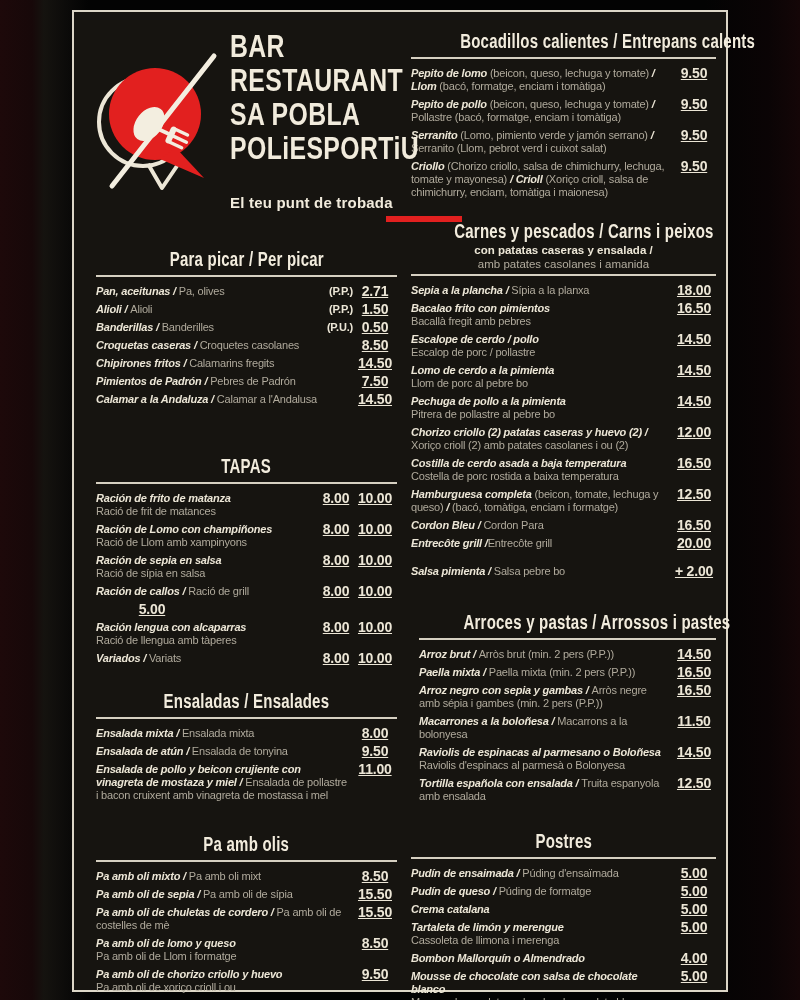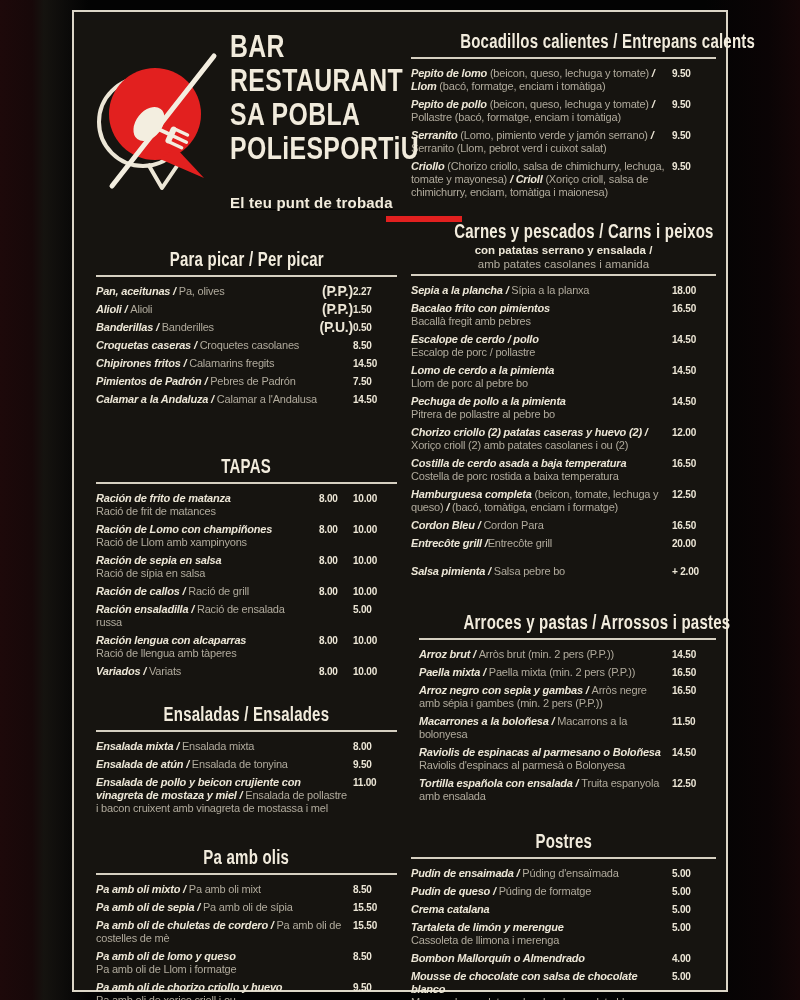--- a/index.html
+++ b/index.html
@@ -12,21 +12,21 @@
   .page {
     position:absolute; left:72px; top:10px; width:656px; height:982px;
     background:#161410; border:2px solid #dcd6c7;
     display:flex; padding:14px 10px 10px 22px; gap:14px;
   }
   .col { display:flex; flex-direction:column; min-width:0; }
   .col-left  { width:302px; }
   .col-right { width:306px; }
 
   
-  .brand { display:flex; height:188px; flex:none;text-decoration:underline; }
+  .brand { display:flex; height:188px; flex:none; }
   .logo-wrap { width:128px; flex:none; position:relative; }
   .logo-wrap svg { position:absolute; left:-4px; top:12px; }
   .brand-text { margin-left:6px; padding-top:4px; flex:1; }
   .bt-line { height:34px; white-space:nowrap; }
   .bt {
     display:inline-block; font-weight:bold; font-size:31px; line-height:34px;
     color:#f1ebdc; transform:scaleX(0.8); transform-origin:0 50%;
     letter-spacing:0.5px; white-space:nowrap;
   }
   .tagline { margin-top:28px; font-weight:bold; font-size:15px; letter-spacing:0.2px; color:#f1ebdc; }
@@ -51,22 +51,22 @@
   .sec-carnes     { margin-top:12px; }
   .sec-arroces    { margin-top:24px;margin-left:8px; }
   .sec-postres    { margin-top:18px; }
 
   
   .item { display:flex; align-items:flex-start; margin-bottom:5px; font-size:11px; line-height:13px; letter-spacing:-0.2px; }
   .item.gap { margin-top:15px;gap:8px; }
   .itxt { flex:1 1 auto; padding-right:6px; min-width:0; }
   .b { font-weight:bold; color:#ece6d6;font-style:italic; }
   .r { color:#b0aa9c; }
-  .note { font-weight:bold; color:#ece6d6; width:42px; text-align:right; flex:none; font-size:14px; }
-  .price { font-weight:bold; color:#ece6d6; width:44px; text-align:left; flex:none; font-size:10px; white-space:nowrap; }
+  .note { font-weight:bold; color:#ece6d6; width:42px; text-align:right; flex:none; font-size:11px; }
+  .price { font-weight:bold; color:#ece6d6; width:44px; text-align:center; flex:none; font-size:14px; white-space:nowrap;text-decoration:underline; }
   .price.p1 { width:34px; }
 </style>
 </head>
 <body>
 
 <div class="canvas">
   <div class="page">
 
     <div class="col col-left">
 
@@ -102,21 +102,21 @@
         </div>
       </div>
 
       <section class="menu-section sec-parapicar">
         <h2><span class="cond">Para picar / Per picar</span></h2>
         <div class="rule"></div>
         <div class="items">
             <div class="item">
               <div class="itxt"><span class="b">Pan, aceitunas / </span><span class="r">Pa, olives</span></div>
               <div class="note">(P.P.)</div>
-              <div class="price">2.27</div>
+              <div class="price">2.71</div>
             </div>
             <div class="item">
               <div class="itxt"><span class="b">Alioli / </span><span class="r">Alioli</span></div>
               <div class="note">(P.P.)</div>
               <div class="price">1.50</div>
             </div>
             <div class="item">
               <div class="itxt"><span class="b">Banderillas / </span><span class="r">Banderilles</span></div>
               <div class="note">(P.U.)</div>
               <div class="price">0.50</div>
@@ -158,21 +158,20 @@
               <div class="itxt"><span class="b">Ración de sepia en salsa</span><br><span class="r">Ració de sípia en salsa</span></div>
               <div class="price p1">8.00</div>
               <div class="price">10.00</div>
             </div>
             <div class="item">
               <div class="itxt"><span class="b">Ración de callos / </span><span class="r">Ració de grill</span></div>
               <div class="price p1">8.00</div>
               <div class="price">10.00</div>
             </div>
             <div class="item">
-              <div class="itxt"><span class="b">Ración ensaladilla / </span><span class="r">Ració de ensalada russa</span></div>
               <div class="price p1"></div>
               <div class="price">5.00</div>
             </div>
             <div class="item">
               <div class="itxt"><span class="b">Ración lengua con alcaparras</span><br><span class="r">Ració de llengua amb tàperes</span></div>
               <div class="price p1">8.00</div>
               <div class="price">10.00</div>
             </div>
             <div class="item">
               <div class="itxt"><span class="b">Variados / </span><span class="r">Variats</span></div>
@@ -251,21 +250,21 @@
             <div class="item">
               <div class="itxt"><span class="b">Criollo </span><span class="r">(Chorizo criollo, salsa de chimichurry, lechuga, tomate y mayonesa)</span><span class="b"> / Crioll </span><span class="r">(Xoriço crioll, salsa de chimichurry, enciam, tomàtiga i maionesa)</span></div>
               <div class="price">9.50</div>
             </div>
           </div>
       </section>
 
       <section class="menu-section sec-carnes">
         <h2><span class="cond">Carnes y pescados / Carns i peixos</span></h2>
         <div class="sub">
-          <span class="sub-b">con patatas serrano y ensalada /</span><br>
+          <span class="sub-b">con patatas caseras y ensalada /</span><br>
           <span class="sub-r">amb patates casolanes i amanida</span>
         </div>
         <div class="rule"></div>
         <div class="items">
             <div class="item">
               <div class="itxt"><span class="b">Sepia a la plancha / </span><span class="r">Sípia a la planxa</span></div>
               <div class="price">18.00</div>
             </div>
             <div class="item">
               <div class="itxt"><span class="b">Bacalao frito con pimientos</span><br><span class="r">Bacallà fregit amb pebres</span></div>

